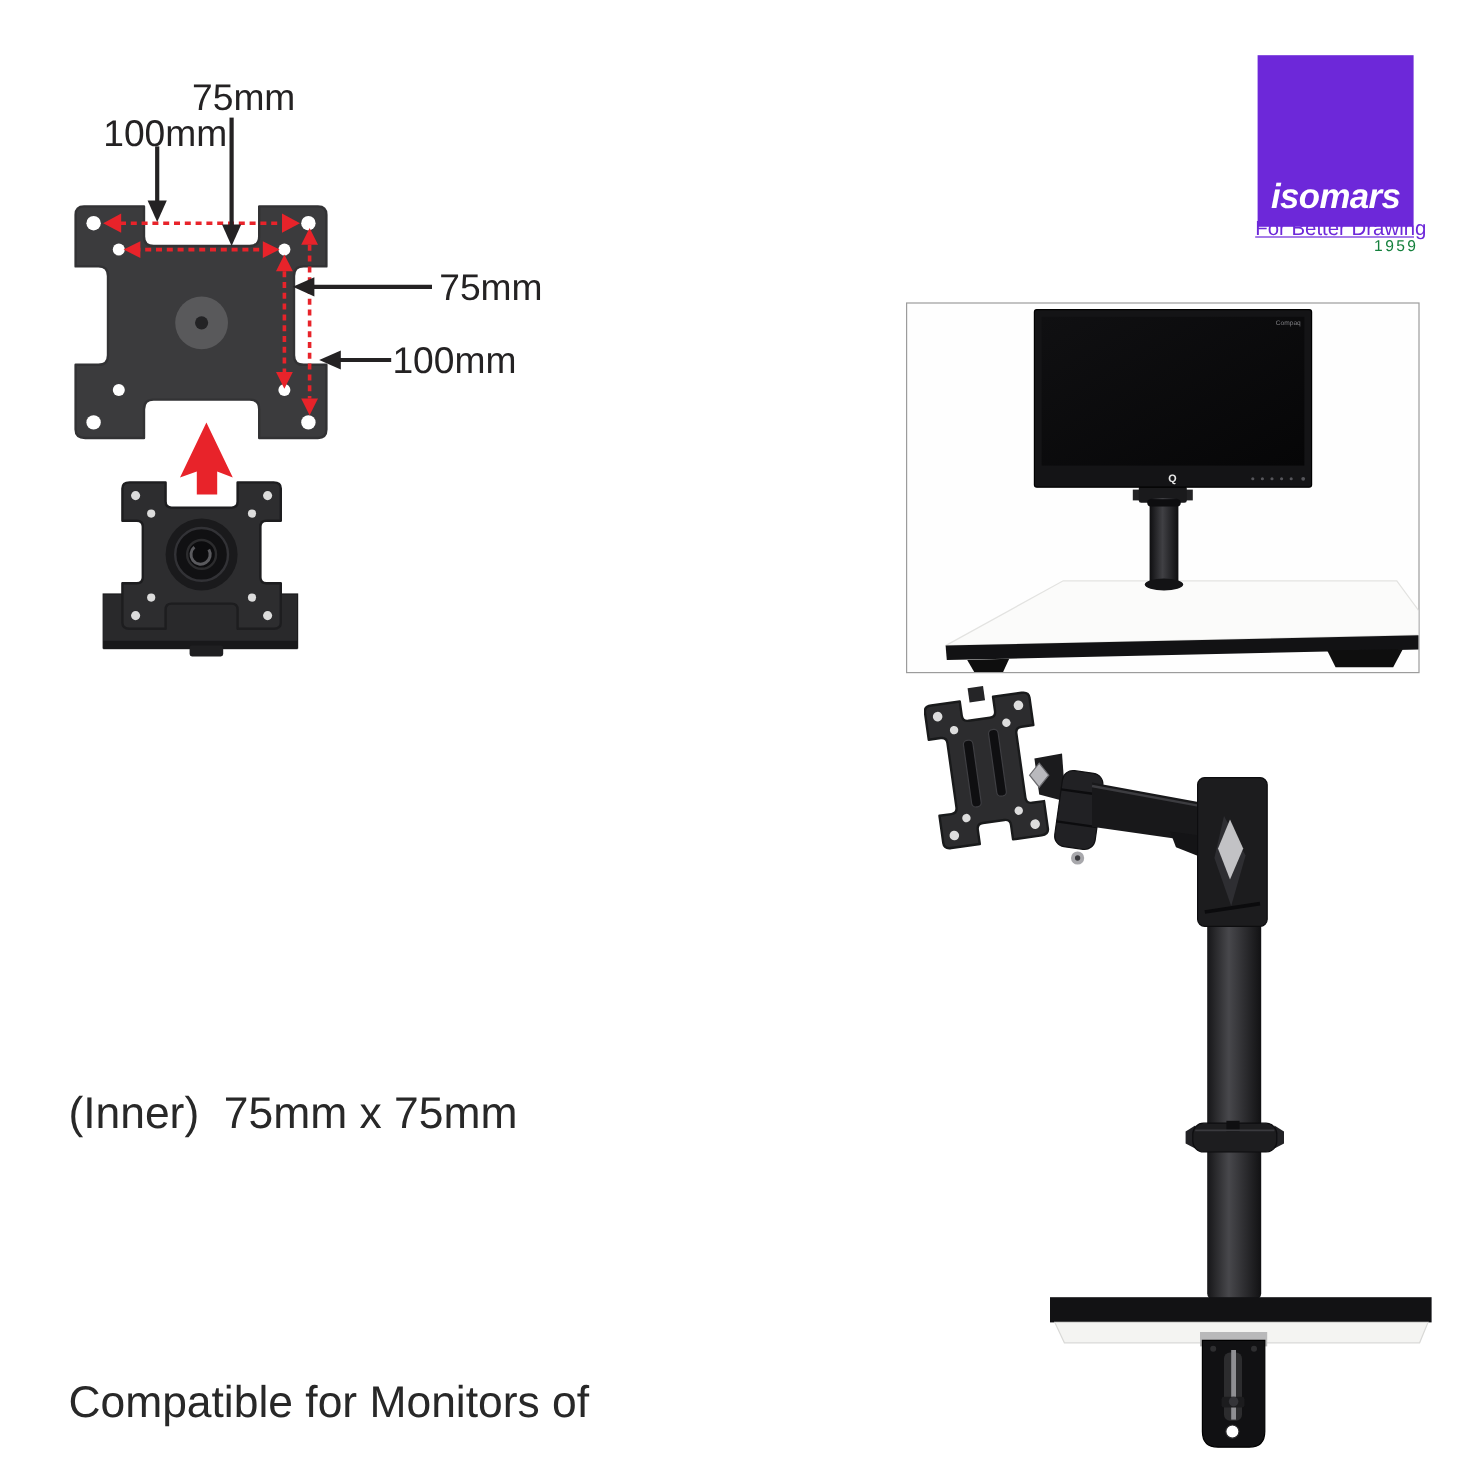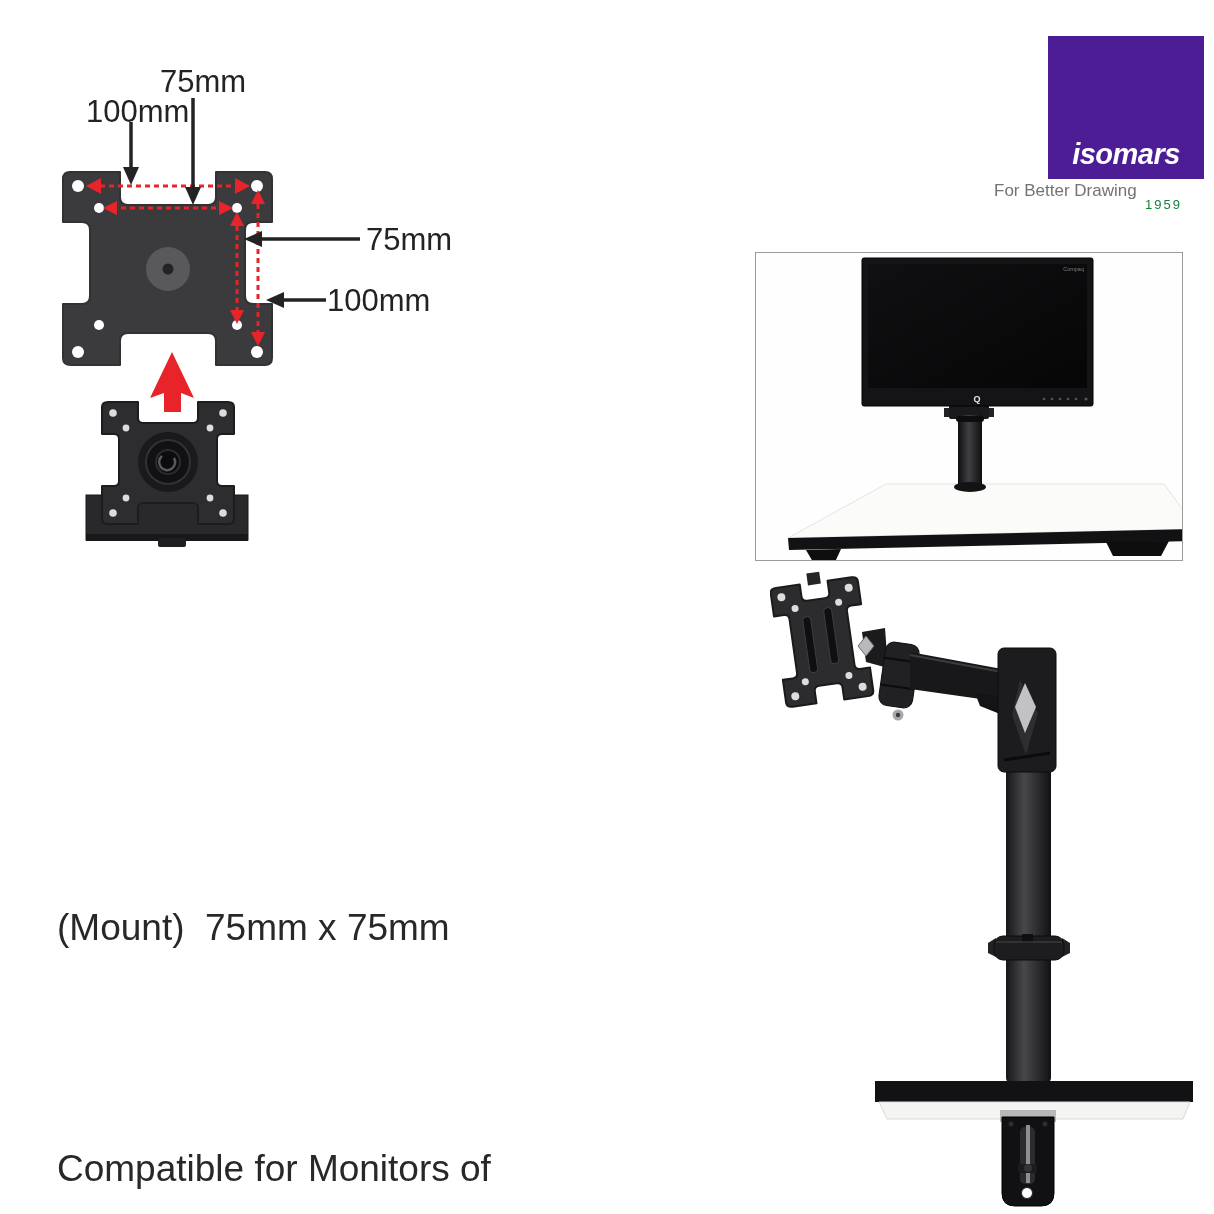--- a/index.html
+++ b/index.html
@@ -5,25 +5,25 @@
   html,body{margin:0;padding:0;background:#ffffff;}
   .canvas{position:relative;width:1214px;height:1214px;background:#ffffff;overflow:hidden;
           font-family:"Liberation Sans",sans-serif;}
   
   .dim-label{position:absolute;font-size:31px;color:#242223;line-height:31px;white-space:nowrap;}
   .lbl-top-inner{left:160px;top:66px;}
   .lbl-top-outer{left:86px;top:96px;}
   .lbl-side-inner{left:366px;top:224px;}
   .lbl-side-outer{left:327px;top:285px;}
   
-  .logo-box{position:absolute;left:1048px;top:36px;width:156px;height:143px;background:#4c1d95;}
+  .logo-box{position:absolute;left:1048px;top:46px;width:130px;height:143px;background:#6d28d9;}
   .logo-word{position:absolute;left:0;right:0;bottom:8px;text-align:center;color:#ffffff;
              font-style:italic;font-weight:bold;font-size:29px;letter-spacing:-0.5px;}
-  .logo-tagline{position:absolute;left:994px;top:181px;width:140px;font-size:17px;color:#737373;
-                white-space:nowrap;}
+  .logo-tagline{position:absolute;left:1046px;top:181px;width:140px;font-size:17px;color:#6d28d9;
+                white-space:nowrap;text-decoration:underline;}
   .logo-year{position:absolute;left:1048px;top:197px;width:134px;text-align:right;font-size:13px;
              letter-spacing:2px;color:#15803d;}
   
   .photo-frame{position:absolute;left:755px;top:252px;width:428px;height:309px;
                border:1px solid #9c9c9c;box-sizing:border-box;background:#fefefe;}
   .arm-photo{position:absolute;left:770px;top:565px;width:430px;height:649px;}
   .left-art{position:absolute;left:0;top:0;width:470px;height:560px;}
   
   .spec{position:absolute;color:#282828;font-size:37px;line-height:44px;white-space:pre;}
   .spec-mount{left:57px;top:818px;}
@@ -246,20 +246,20 @@
           <circle cx="86" cy="127" r="4"></circle>
         <circle cx="30" cy="40" r="3.5"></circle>
           <circle cx="74" cy="40" r="3.5"></circle>
         <circle cx="30" cy="114" r="3.5"></circle>
           <circle cx="74" cy="114" r="3.5"></circle>
       </g>
     </g>
   </svg>
 
   <div class="spec spec-mount">
-    <div>(Mount)  75mm x 75mm</div>
+    <div>(Inner)  75mm x 75mm</div>
   </div>
   <div class="spec spec-compat">
     <div>Compatible for Monitors of</div>
     
   </div>
 
 </div>
 
 </body></html>

